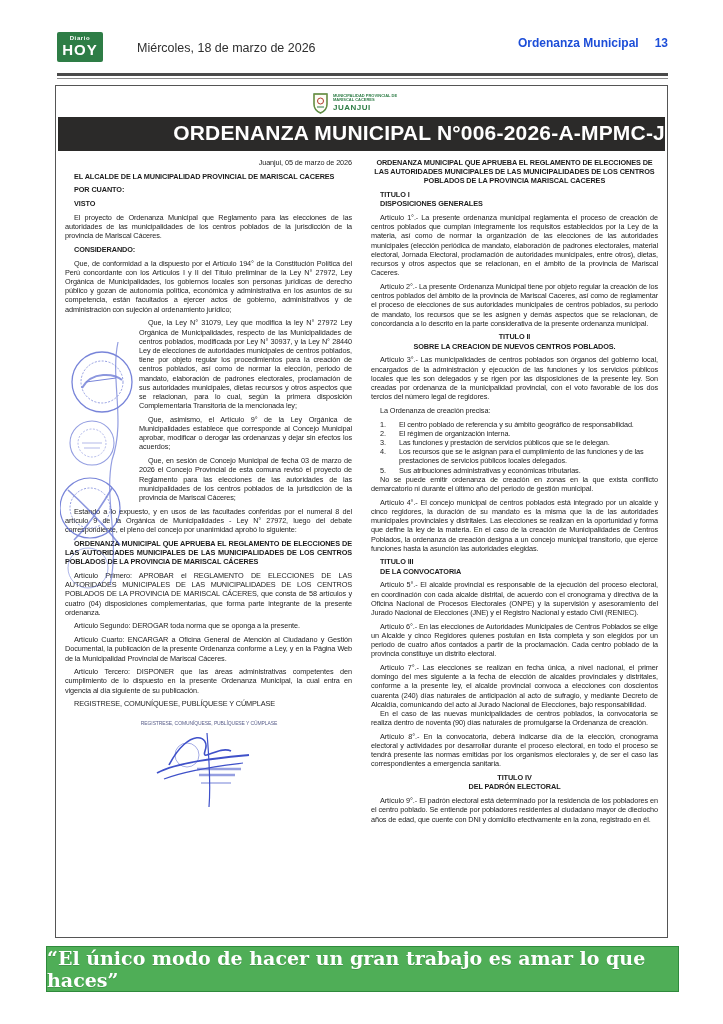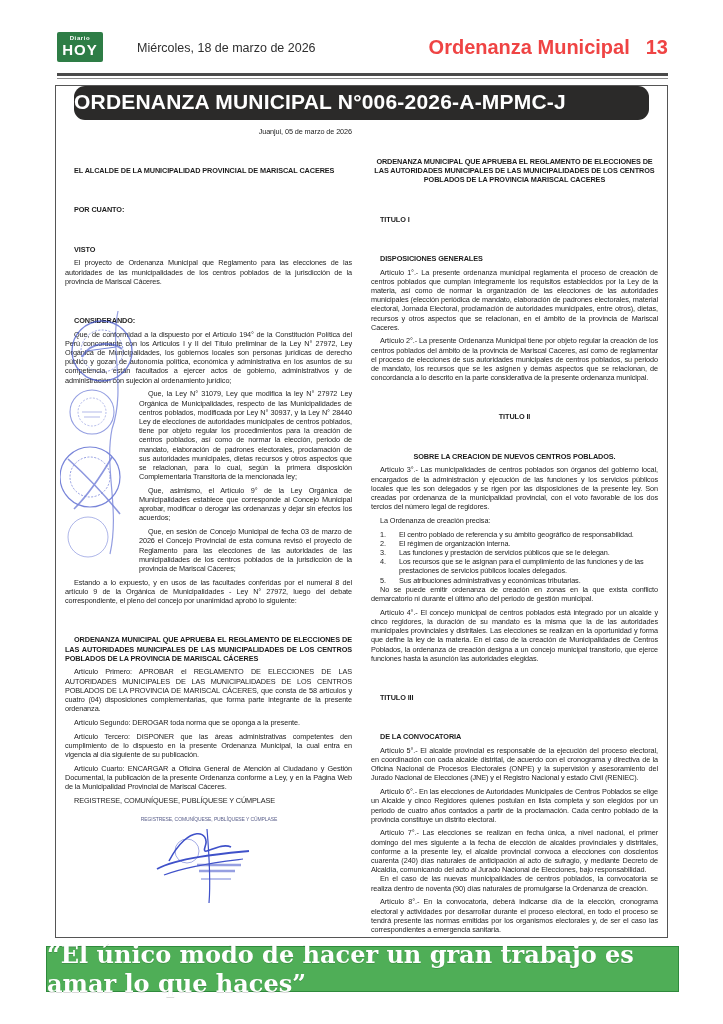--- a/index.html
+++ b/index.html
@@ -6,59 +6,59 @@
   .page{position:relative;width:723px;height:1024px;background:#fff;
         font-family:"Liberation Sans",sans-serif;color:#1d1d1d;overflow:hidden;}
 
   
   .masthead{position:absolute;top:28px;left:57px;right:55px;height:42px;}
   .hoy-logo{position:absolute;left:0;top:4px;width:46px;height:30px;
             background:var(--brand-green);color:#fff;text-align:center;border-radius:2px;}
   .hoy-logo .diario{font-size:6px;font-weight:700;letter-spacing:.6px;line-height:8px;padding-top:2px;}
   .hoy-logo .hoy{font-size:15px;font-weight:700;line-height:15px;letter-spacing:1px;}
   .masthead-date{position:absolute;left:56px;top:13px;font-size:12.5px;color:#2f2f2f;margin-left:24px;}
-  .masthead-right{position:absolute;right:0;top:8px;font-size:20px;font-weight:700;color:#ef4444;}
+  .masthead-right{position:absolute;right:0;top:8px;font-size:12px;font-weight:700;color:#1d4ed8;}
   .masthead-right .pnum{margin-left:16px;}
   .rule-thick{position:absolute;left:57px;right:55px;top:73px;height:3px;background:#4a4a4a;}
   .rule-thin{position:absolute;left:57px;right:55px;top:78px;height:1px;background:#8a8a8a;}
 
   
   .doc{position:absolute;left:55px;top:85px;width:611px;height:851px;
        border:1px solid #555;overflow:hidden;background:#fff;}
   .crest{height:29px;display:flex;justify-content:center;align-items:center;gap:4px;padding-top:2px;}
   .crest-text{display:flex;flex-direction:column;justify-content:center;}
   .crest-org{width:78px;font-size:4px;line-height:4.5px;color:var(--brand-green);font-weight:700;}
   .crest-city{font-size:8px;font-weight:700;color:var(--brand-green);letter-spacing:.5px;}
-  .title-bar{margin:0 18px;background:var(--title-bar);color:#fff;text-align:left;
-             font-size:21px;font-weight:700;padding:4px 0 6px;letter-spacing:.2px;border-radius:11px;}
+  .title-bar{margin:0 2px;background:var(--title-bar);color:#fff;text-align:right;
+             font-size:21px;font-weight:700;padding:4px 0 6px;letter-spacing:.2px;}
 
   
   .cols{display:flex;gap:19px;padding:7px 9px 0 9px;}
   .col{flex:1;position:relative;font-size:7.3px;line-height:9.2px;letter-spacing:-.1px;
        text-align:justify;min-width:0;}
   .par{margin:0 0 4.5px;text-align:justify;text-indent:9px;}
-  .bold{font-weight:700;margin-top:30px;}
+  .bold{font-weight:700;}
   .center{text-align:center;text-indent:0;}
   .right{text-align:right;text-indent:0;}
   .tight{margin-bottom:0;}
   .indent{padding-left:74px;}
   .list{display:flex;text-indent:0;margin-bottom:0;text-align:left;}
   .list .num{width:28px;flex:none;padding-left:9px;box-sizing:border-box;}
   .lead{font-weight:400;}
 
   
   .stamps{position:absolute;left:-5px;top:182px;opacity:.7;pointer-events:none;}
   .sig-block{margin-top:8px;text-align:center;}
   .sig-svg{display:block;margin:0 auto;}
 
   
   .banner{position:absolute;left:46px;right:44px;top:946px;height:44px;
           background:var(--banner-green);border:1px solid #2f8a3c;
           display:flex;align-items:center;justify-content:center;}
-  .banner span{color:#fff;font-family:"DejaVu Serif",serif;font-weight:700;font-size:24px;
+  .banner span{color:#fff;font-family:"DejaVu Serif",serif;font-weight:700;font-size:19px;
                text-shadow:0 1px 0 rgba(0,0,0,.15);}
 </style>
 </head>
 <body>
 
 <div class="page">
 
   <div class="masthead">
     <div class="hoy-logo">
       <div class="diario">Diario</div>
@@ -67,20 +67,32 @@
     <div class="masthead-date">Miércoles, 18 de marzo de 2026</div>
     <div class="masthead-right">
       <span>Ordenanza Municipal</span><span class="pnum">13</span>
     </div>
   </div>
   <div class="rule-thick"></div>
   <div class="rule-thin"></div>
 
   <div class="doc">
 
+    <div class="crest">
+      <svg width="17" height="22" viewBox="0 0 17 22">
+        <path d="M2 2 h13 v10 c0 5 -4 8 -6.5 9 C6 20 2 17 2 12 Z" fill="#fdfdf5" stroke="#2e7d46" stroke-width="1.4"></path>
+        <path d="M2 2 h13 v10 c0 5 -4 8 -6.5 9 C6 20 2 17 2 12 Z" fill="none" stroke="#c9a227" stroke-width="0.5"></path>
+        <circle cx="8.5" cy="9" r="3" fill="none" stroke="#b03a2e" stroke-width="1"></circle>
+        <path d="M5 15 h7" stroke="#2e7d46" stroke-width="1"></path>
+      </svg>
+      <div class="crest-text">
+        <div class="crest-org">MUNICIPALIDAD PROVINCIAL DE MARISCAL CACERES</div>
+        <div class="crest-city">JUANJUI</div>
+      </div>
+    </div>
 
     <div class="title-bar">ORDENANZA MUNICIPAL N°006-2026-A-MPMC-J</div>
 
     <div class="cols">
 
       <div class="col">
         <div>
 
         <p class="par right"><span>Juanjui, 05 de marzo de 2026</span></p>
             <p class="par bold"><span>EL ALCALDE DE LA MUNICIPALIDAD PROVINCIAL DE MARISCAL CACERES</span></p>
@@ -89,22 +101,22 @@
             <p class="par"><span>El proyecto de Ordenanza Municipal que Reglamento para las elecciones de las autoridades de las municipalidades de los centros poblados de la jurisdicción de la provincia de Mariscal Cáceres.</span></p>
             <p class="par bold"><span>CONSIDERANDO:</span></p>
             <p class="par"><span>Que, de conformidad a la dispuesto por el Artículo 194° de la Constitución Política del Perú concordante con los Artículos I y II del Título preliminar de la Ley N° 27972, Ley Orgánica de Municipalidades, los gobiernos locales son personas jurídicas de derecho público y gozan de autonomía política, económica y administrativa en los asuntos de su competencia, están facultados a ejercer actos de gobierno, administrativos y de administración con sujeción al ordenamiento jurídico;</span></p>
             <p class="par indent"><span>Que, la Ley N° 31079, Ley que modifica la ley N° 27972 Ley Orgánica de Municipalidades, respecto de las Municipalidades de centros poblados, modificada por Ley N° 30937, y la Ley N° 28440 Ley de elecciones de autoridades municipales de centros poblados, tiene por objeto regular los procedimientos para la creación de centros poblados, así como de normar la elección, periodo de mandato, elaboración de padrones electorales, proclamación de sus autoridades municipales, dietas recursos y otros aspectos que se relacionan, para lo cual, según la primera disposición Complementaria Transitoria de la mencionada ley;</span></p>
             <p class="par indent"><span>Que, asimismo, el Artículo 9° de la Ley Orgánica de Municipalidades establece que corresponde al Concejo Municipal aprobar, modificar o derogar las ordenanzas y dejar sin efectos los acuerdos;</span></p>
             <p class="par indent"><span>Que, en sesión de Concejo Municipal de fecha 03 de marzo de 2026 el Concejo Provincial de esta comuna revisó el proyecto de Reglamento para las elecciones de las autoridades de las municipalidades de los centros poblados de la jurisdicción de la provincia de Mariscal Cáceres;</span></p>
             <p class="par"><span>Estando a lo expuesto, y en usos de las facultades conferidas por el numeral 8 del artículo 9 de la Orgánica de Municipalidades - Ley N° 27972, luego del debate correspondiente, el pleno del concejo por unanimidad aprobó lo siguiente:</span></p>
             <p class="par bold"><span>ORDENANZA MUNICIPAL QUE APRUEBA EL REGLAMENTO DE ELECCIONES DE LAS AUTORIDADES MUNICIPALES DE LAS MUNICIPALIDADES DE LOS CENTROS POBLADOS DE LA PROVINCIA DE MARISCAL CÁCERES</span></p>
             <p class="par"><b class="lead">Artículo Primero: APROBAR el REGLAMENTO DE ELECCIONES DE LAS AUTORIDADES MUNICIPALES DE LAS MUNICIPALIDADES DE LOS CENTROS POBLADOS DE LA PROVINCIA DE MARISCAL CÁCERES,</b><span> que consta de 58 artículos y cuatro (04) disposiciones complementarias, que forma parte integrante de la presente ordenanza.</span></p>
             <p class="par"><b class="lead">Artículo Segundo: DEROGAR</b><span> toda norma que se oponga a la presente.</span></p>
+            <p class="par"><b class="lead">Artículo Cuarto: ENCARGAR</b><span> a Oficina General de Atención al Ciudadano y Gestión Documental, la publicación de la presente Ordenanza conforme a Ley, y en la Página Web de la Municipalidad Provincial de Mariscal Cáceres.</span></p>
             <p class="par"><b class="lead">Artículo Tercero: DISPONER</b><span> que las áreas administrativas competentes den cumplimiento de lo dispuesto en la presente Ordenanza Municipal, la cual entra en vigencia al día siguiente de su publicación.</span></p>
-            <p class="par"><b class="lead">Artículo Cuarto: ENCARGAR</b><span> a Oficina General de Atención al Ciudadano y Gestión Documental, la publicación de la presente Ordenanza conforme a Ley, y en la Página Web de la Municipalidad Provincial de Mariscal Cáceres.</span></p>
             <p class="par"><span>REGISTRESE, COMUNÍQUESE, PUBLÍQUESE Y CÚMPLASE</span></p>
           </div>
 
         <svg class="stamps" width="150" height="250" viewBox="0 0 150 250" fill="none" stroke="#3f51c9">
           <path d="M58 2 C50 40 66 80 52 120 C44 160 60 200 50 245" stroke-width="1.2" opacity=".8"></path>
           <circle cx="42" cy="42" r="30" stroke-width="1.3"></circle>
           <circle cx="42" cy="42" r="21" stroke-width=".8" stroke-dasharray="2 1.5"></circle>
           <path d="M22 48 C32 30 55 34 62 40" stroke-width="2" opacity=".85"></path>
           <path d="M26 42 l30 -4" stroke-width="1"></path>
           <circle cx="32" cy="103" r="22" stroke-width="1.1" opacity=".8"></circle>

